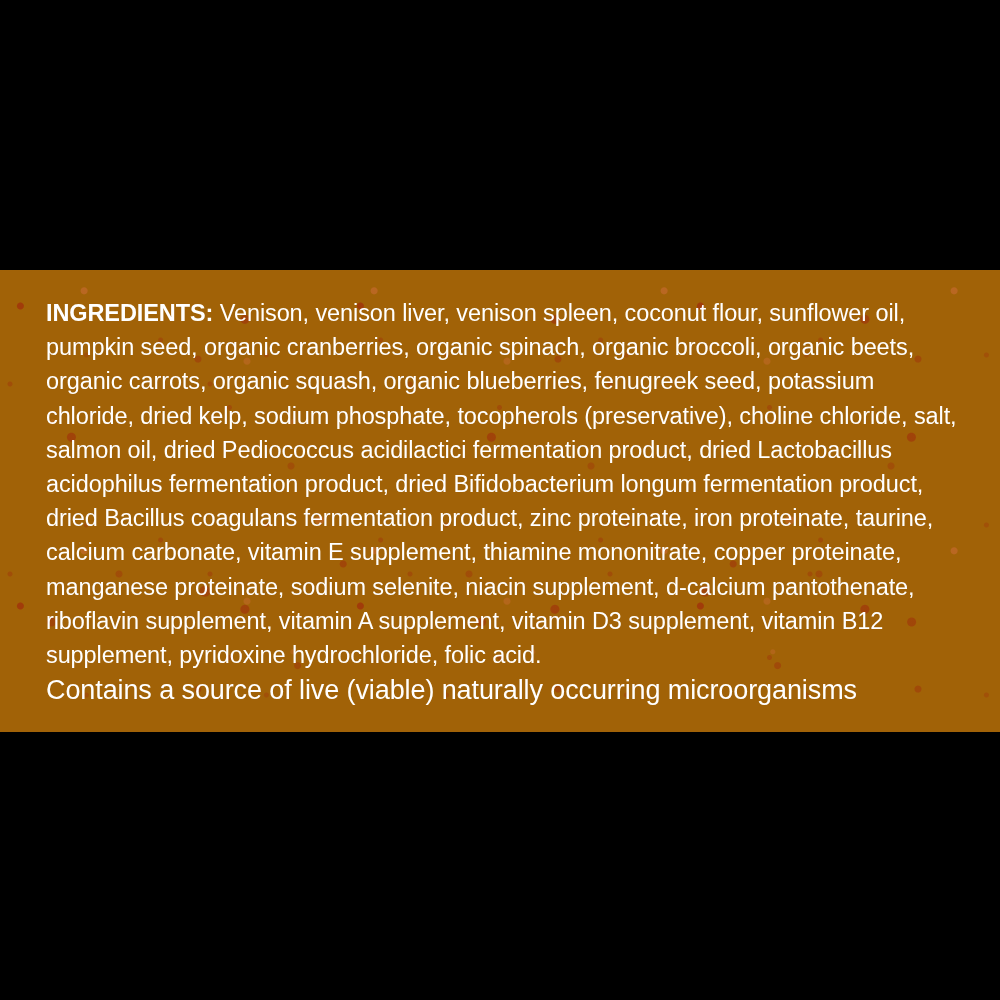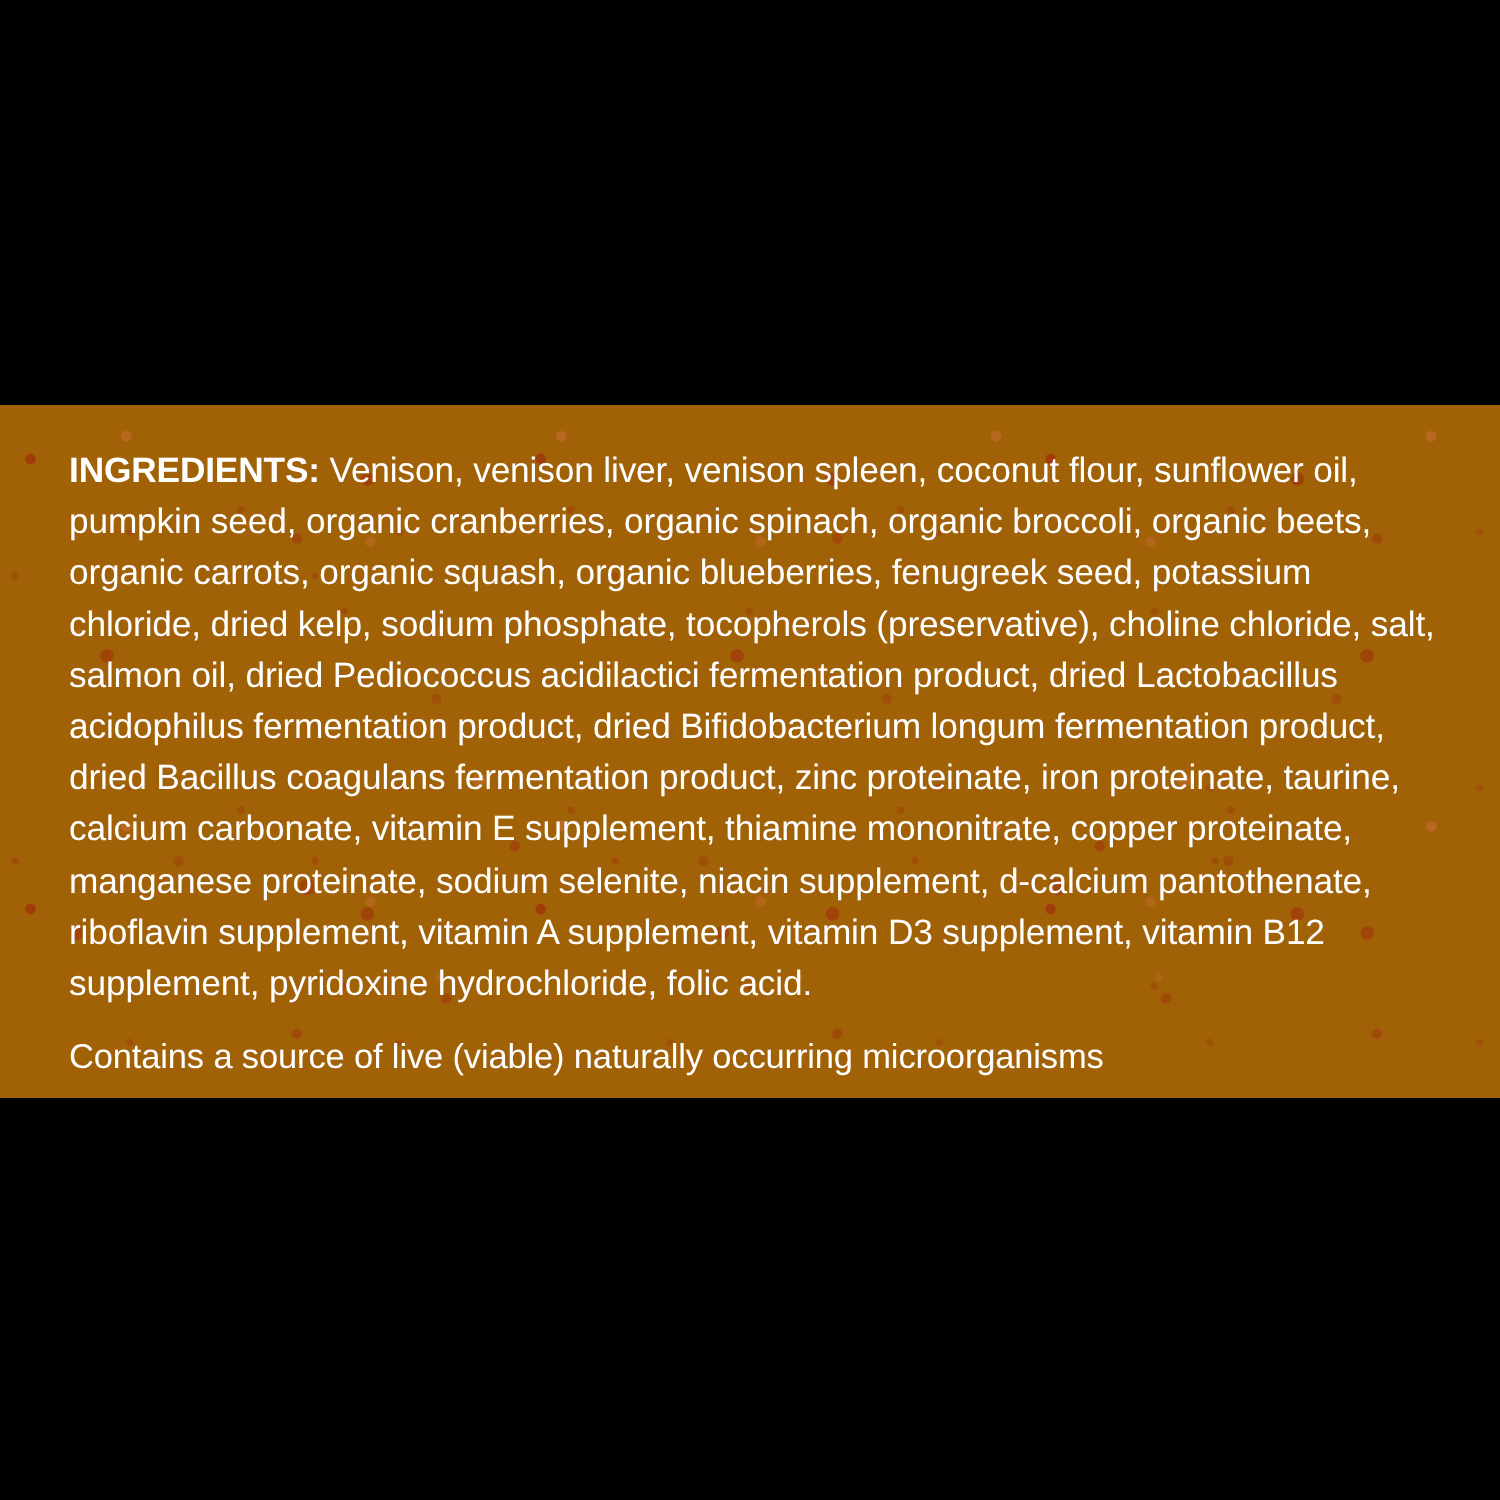--- a/index.html
+++ b/index.html
@@ -71,24 +71,24 @@
     line-height: 34.2px;
     letter-spacing: -0.1px;
     margin: 0;
     text-align: left;
   }
   .ingredients-label {
     font-weight: bold;
   }
   .contains-line {
     color: #ffffff;
-    font-size: 23px;
+    font-size: 27px;
     line-height: 34.2px;
     letter-spacing: -0.1px;
-    margin: 15px 0 0 0;
+    margin: 1px 0 0 0;
   }
 </style>
 </head>
 <body>
 
 <div class="page">
 
   <div class="panel">
     <div class="speckle"></div>
 

